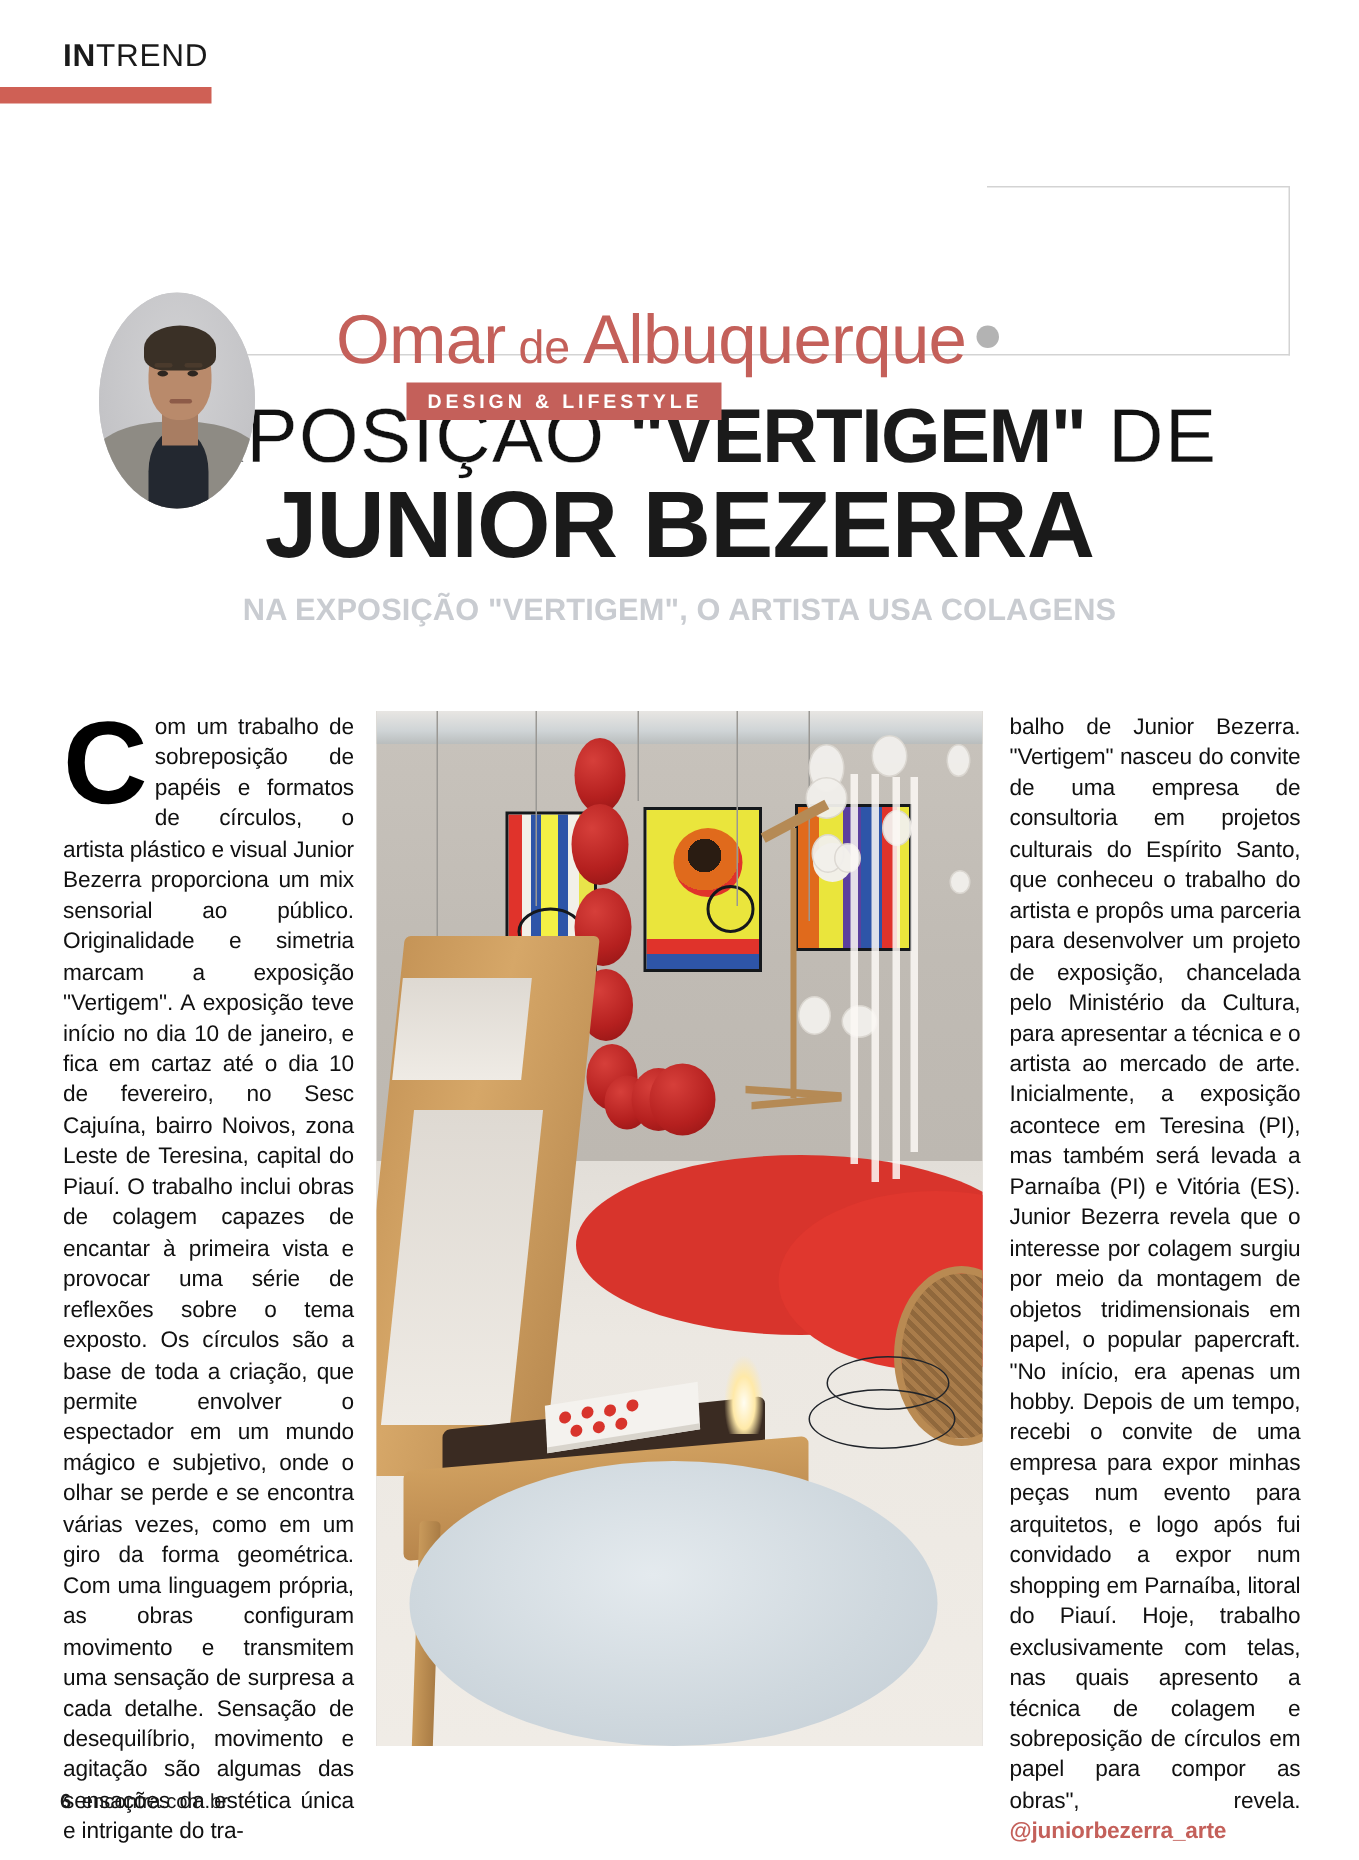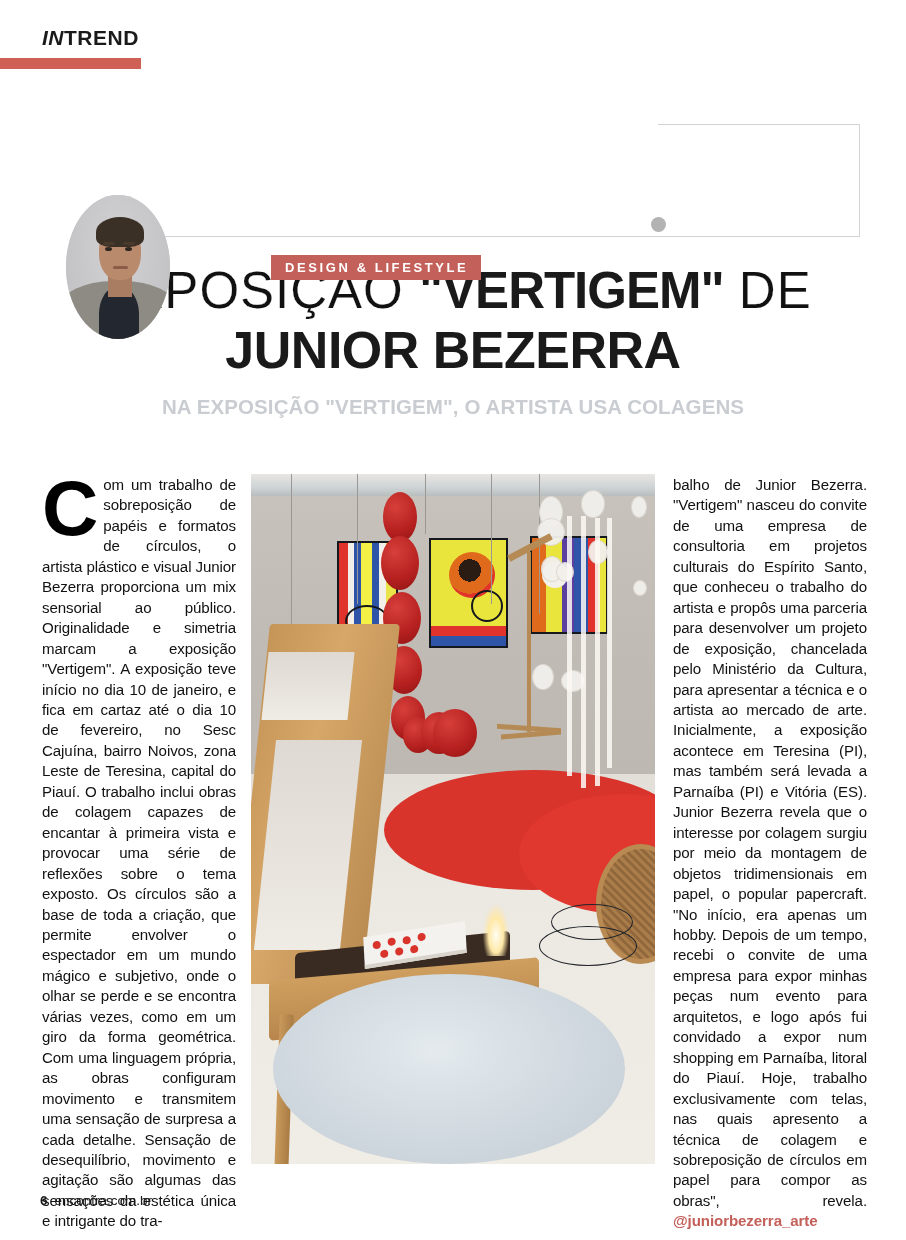--- a/index.html
+++ b/index.html
@@ -24,22 +24,22 @@
     height: 46px;
   }
   #masthead-label {
     position: absolute;
     left: 42px; top: 0;
     font-size: 21px;
     letter-spacing: 0.5px;
     line-height: 24px;
     white-space: nowrap;
   }
-  #masthead-label .bold { font-weight: 700; font-style: italic; }
-  #masthead-label .light { font-weight: 700; margin-top: 37px; }
+  #masthead-label .bold { font-weight: 700; }
+  #masthead-label .light { font-weight: 400; margin-top: 37px; }
   #masthead-rule {
     position: absolute;
     left: 0; top: 32px;
     width: 141px;
     height: 11px;
     background: #cf6055;
   }
 
   
   #byline {
@@ -175,21 +175,21 @@
     left: 0; top: 262px;
     width: 906px;
     text-align: center;
   }
   #headline-line1 {
     font-size: 51px;
     line-height: 58px;
     white-space: nowrap;
   }
   #headline-line2 {
-    font-size: 52px;
+    font-size: 63px;
     line-height: 60px;
     font-weight: 700;
     letter-spacing: -0.5px;
     white-space: nowrap;
   }
   .hl-thin {
     font-weight: 400;
     letter-spacing: 1px;
     color: #111;
     
@@ -419,20 +419,21 @@
     <div class="av-neck"></div>
     <div class="av-head"></div>
     <div class="av-hair"></div>
     <div class="av-brow-l"></div>
     <div class="av-brow-r"></div>
     <div class="av-eye-l"></div>
     <div class="av-eye-r"></div>
     <div class="av-mouth"></div>
   </div>
 
+  <div id="author-name"><span>Omar</span><span class="mid"> de </span><span>Albuquerque</span></div>
 
   <div id="author-tag">DESIGN &amp; LIFESTYLE</div>
 </div>
 
 <div id="headline">
   <div id="headline-line1"><span class="hl-thin">EXPOSIÇÃO </span><span class="hl-bold">"VERTIGEM"</span><span class="hl-thin"> DE</span></div>
   <div id="headline-line2">JUNIOR BEZERRA</div>
 </div>
 
 <div id="subtitle">

